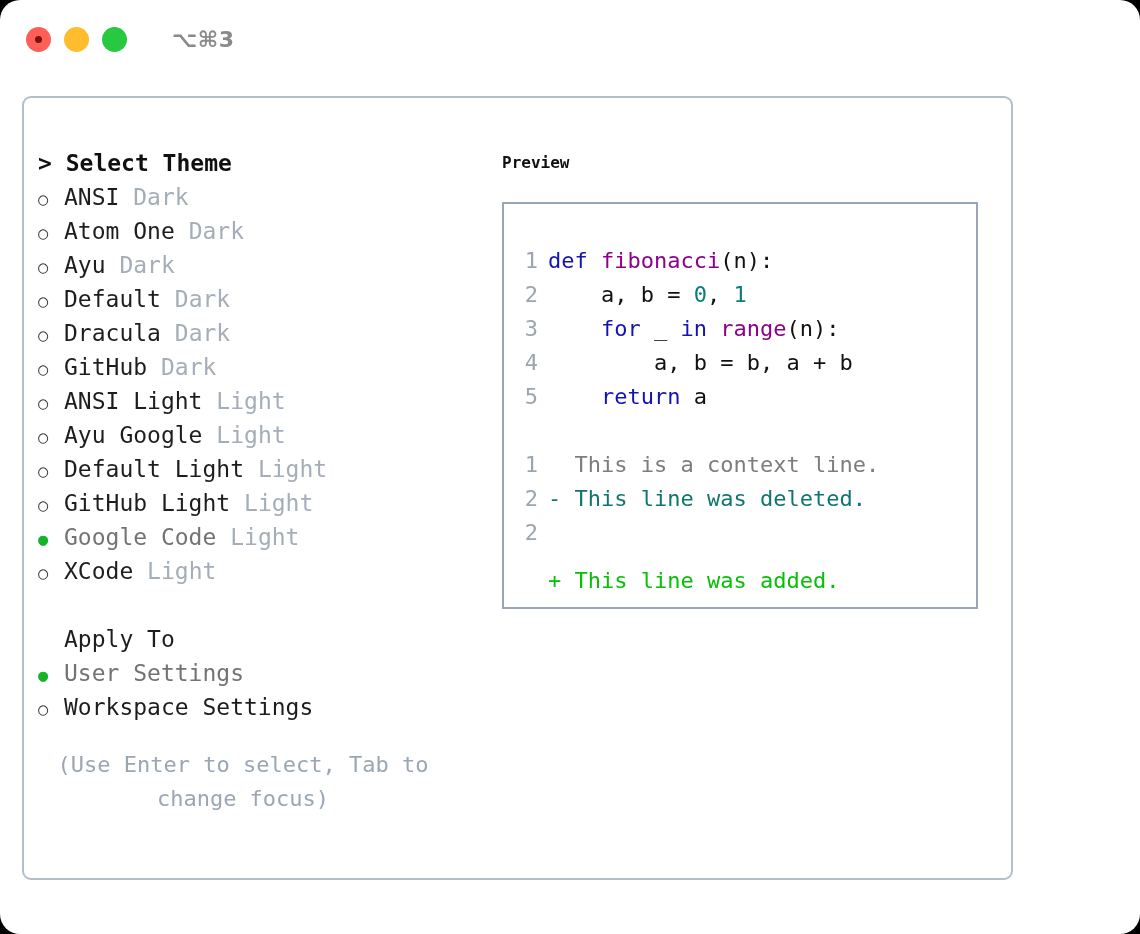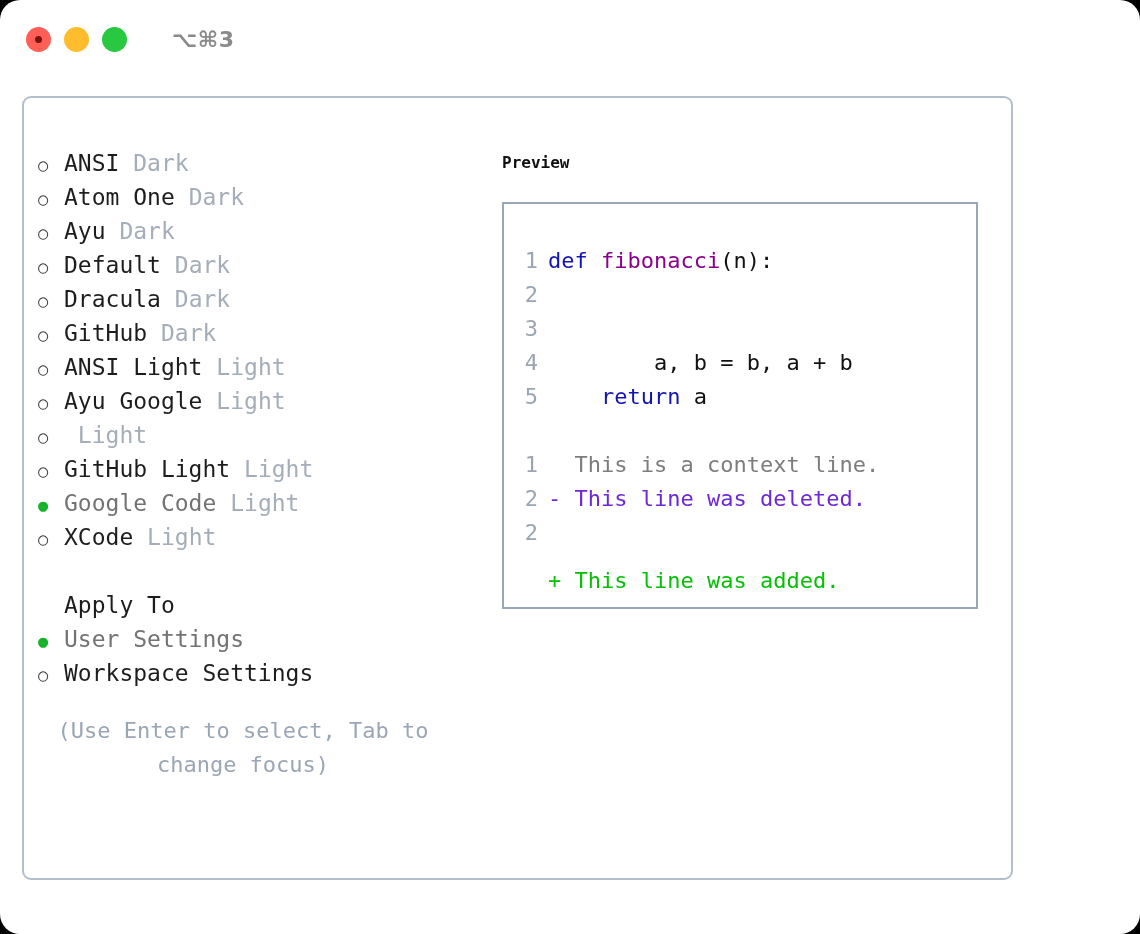--- a/index.html
+++ b/index.html
@@ -185,52 +185,53 @@
     color: #111111;
   }
   .blank-line { height: 34px; }
 
   .tok-kw   { color: #1414b4; }
   .tok-fn   { color: #8c008c; }
   .tok-num  { color: #0a7c7c; }
   .tok-pl   { color: #111111; }
 
   .diff-ctx { color: #7d7d7d; }
-  .diff-del { color: #6d28d9; text-align: center; }
+  .diff-del { color: #0f766e; text-align: center; }
   .diff-add { color: #06bf06; margin-top: 48px; }
 </style>
 </head>
 <body>
 
 <div class="page">
 
   <div class="titlebar">
     <div class="dots">
       <div class="dot dot-close"></div>
       <div class="dot dot-min"></div>
       <div class="dot dot-max"></div>
     </div>
     <div class="shortcut">⌥⌘3</div>
   </div>
 
   <div class="panel">
     <div class="columns">
 
       <div class="left-col">
+        <div class="section-title">&gt; Select Theme</div>
 
         <ul class="list" id="theme-list">
             <li class="row"><span class="bullet">○</span><span class="name">ANSI</span><span class="tag">Dark</span></li>
             <li class="row"><span class="bullet">○</span><span class="name">Atom One</span><span class="tag">Dark</span></li>
             <li class="row"><span class="bullet">○</span><span class="name">Ayu</span><span class="tag">Dark</span></li>
             <li class="row"><span class="bullet">○</span><span class="name">Default</span><span class="tag">Dark</span></li>
             <li class="row"><span class="bullet">○</span><span class="name">Dracula</span><span class="tag">Dark</span></li>
             <li class="row"><span class="bullet">○</span><span class="name">GitHub</span><span class="tag">Dark</span></li>
             <li class="row"><span class="bullet">○</span><span class="name">ANSI Light</span><span class="tag">Light</span></li>
             <li class="row"><span class="bullet">○</span><span class="name">Ayu Google</span><span class="tag">Light</span></li>
-            <li class="row"><span class="bullet">○</span><span class="tag">Light</span></li>
+            <li class="row"><span class="bullet">○</span><span class="name">Default Light</span><span class="tag">Light</span></li>
             <li class="row"><span class="bullet">○</span><span class="name">GitHub Light</span><span class="tag">Light</span></li>
             <li class="row sel"><span class="bullet on">●</span><span class="name">Google Code</span><span class="tag">Light</span></li>
             <li class="row"><span class="bullet">○</span><span class="name">XCode</span><span class="tag">Light</span></li>
           </ul>
 
         <div class="spacer-row"></div>
 
         <div class="group-head">
           <span class="bullet">○</span>
           <span>Apply To</span>
@@ -243,22 +244,22 @@
 
         <div class="hint">(Use Enter to select, Tab to change focus)</div>
       </div>
 
       <div class="right-col">
         <div class="preview-title">Preview</div>
 
         <div class="preview-box">
           <div id="code-block">
               <div class="code-line"><span class="ln">1</span><span class="code"><span class="tok-kw">def</span><span class="tok-pl"> </span><span class="tok-fn">fibonacci</span><span class="tok-pl">(n):</span></span></div>
-              <div class="code-line"><span class="ln">2</span></div>
-              <div class="code-line"><span class="ln">3</span></div>
+              <div class="code-line"><span class="ln">2</span><span class="code"><span class="tok-pl">    a, b = </span><span class="tok-num">0</span><span class="tok-pl">, </span><span class="tok-num">1</span></span></div>
+              <div class="code-line"><span class="ln">3</span><span class="code"><span class="tok-pl">    </span><span class="tok-kw">for</span><span class="tok-pl"> _ </span><span class="tok-kw">in</span><span class="tok-pl"> </span><span class="tok-fn">range</span><span class="tok-pl">(n):</span></span></div>
               <div class="code-line"><span class="ln">4</span><span class="code"><span class="tok-pl">        a, b = b, a + b</span></span></div>
               <div class="code-line"><span class="ln">5</span><span class="code"><span class="tok-pl">    </span><span class="tok-kw">return</span><span class="tok-pl"> a</span></span></div>
             </div>
           <div class="blank-line"></div>
           <div id="diff-block">
               <div class="code-line"><span class="ln">1</span><span class="code diff-ctx"><span> </span><span> This is a context line.</span></span></div>
               <div class="code-line"><span class="ln">2</span><span class="code diff-del"><span>-</span><span> This line was deleted.</span></span></div>
               <div class="code-line"><span class="ln">2</span><span class="code diff-add"><span>+</span><span> This line was added.</span></span></div>
             </div>
         </div>

